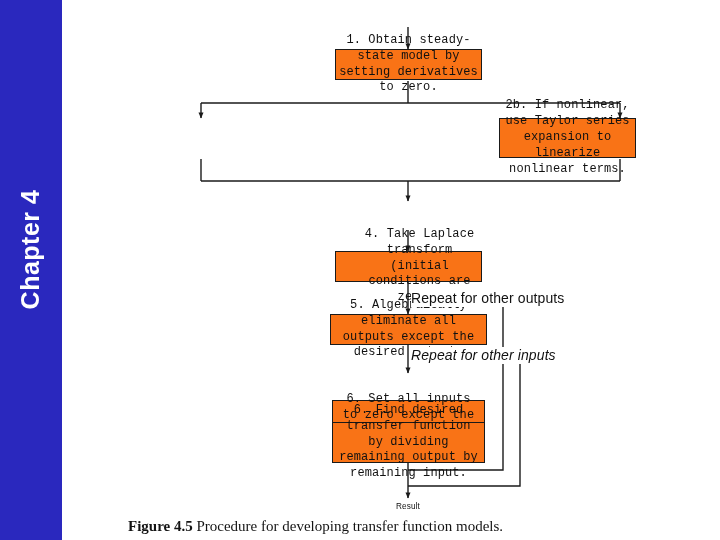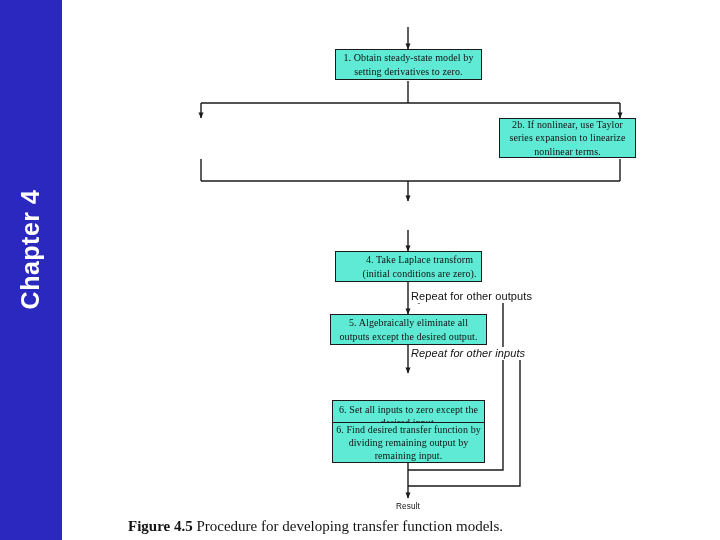--- a/index.html
+++ b/index.html
@@ -35,24 +35,24 @@
     white-space:nowrap;
   }
   
   #figure{
     position:absolute;left:62px;top:0;width:658px;height:540px;
   }
   .fnode{
     position:absolute;
     box-sizing:border-box;
     border:1px solid #1a1a1a;
-    background:#5eead4;
+    background:#f97316;
     color:#111111;
-    font-family:Liberation Serif, serif;
-    font-size:10px;
+    font-family:Liberation Mono, monospace;
+    font-size:12px;
     line-height:1.32;
     text-align:center;
     display:flex;
     align-items:center;
     justify-content:center;
     padding:2px 3px;
     letter-spacing:0.1px;
   }
   .ftext{
     position:absolute;
@@ -61,21 +61,21 @@
     font-size:8.2px;
     line-height:1.35;
     text-align:center;
     white-space:pre-line;
     letter-spacing:0.1px;
   }
   .flabel{
     position:absolute;
     color:#111111;
     font-family:"Liberation Sans", sans-serif;
-    font-size:11px;
+    font-size:14px;
     line-height:1.2;
     white-space:nowrap;
     background:#ffffff;
     letter-spacing:0.1px;
   }
   #wires{
     position:absolute;left:0;top:0;width:658px;height:540px;
     pointer-events:none;
   }
   

